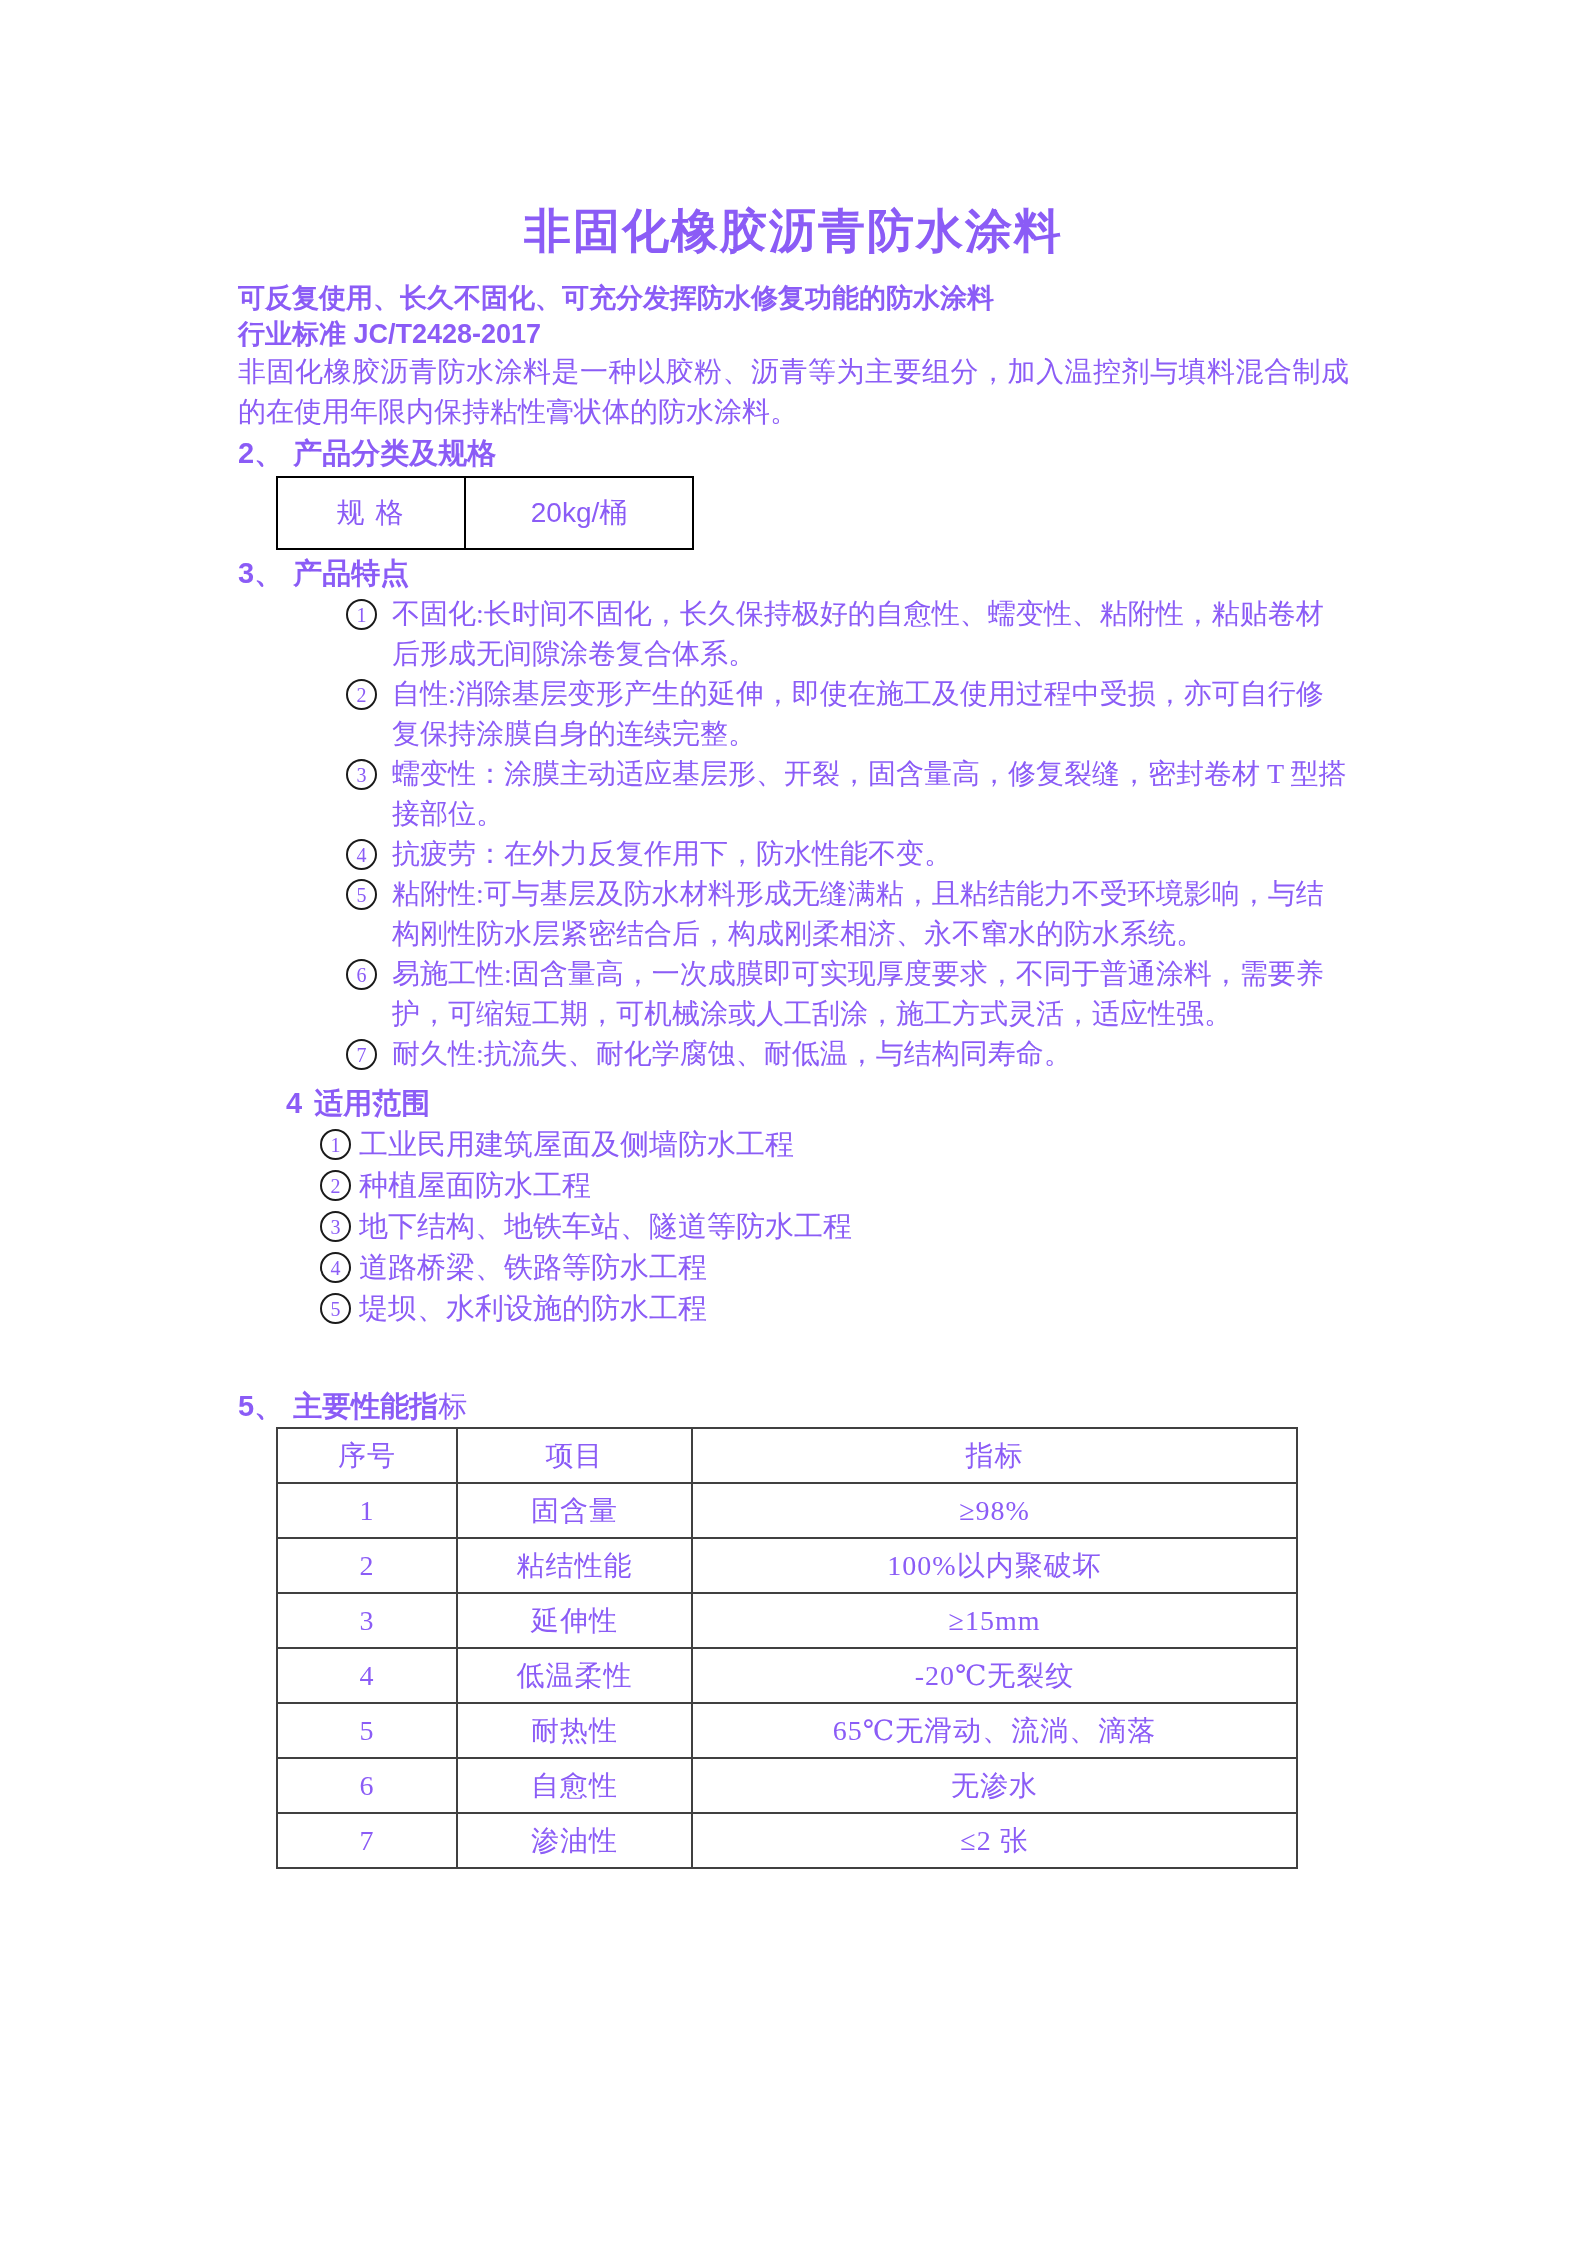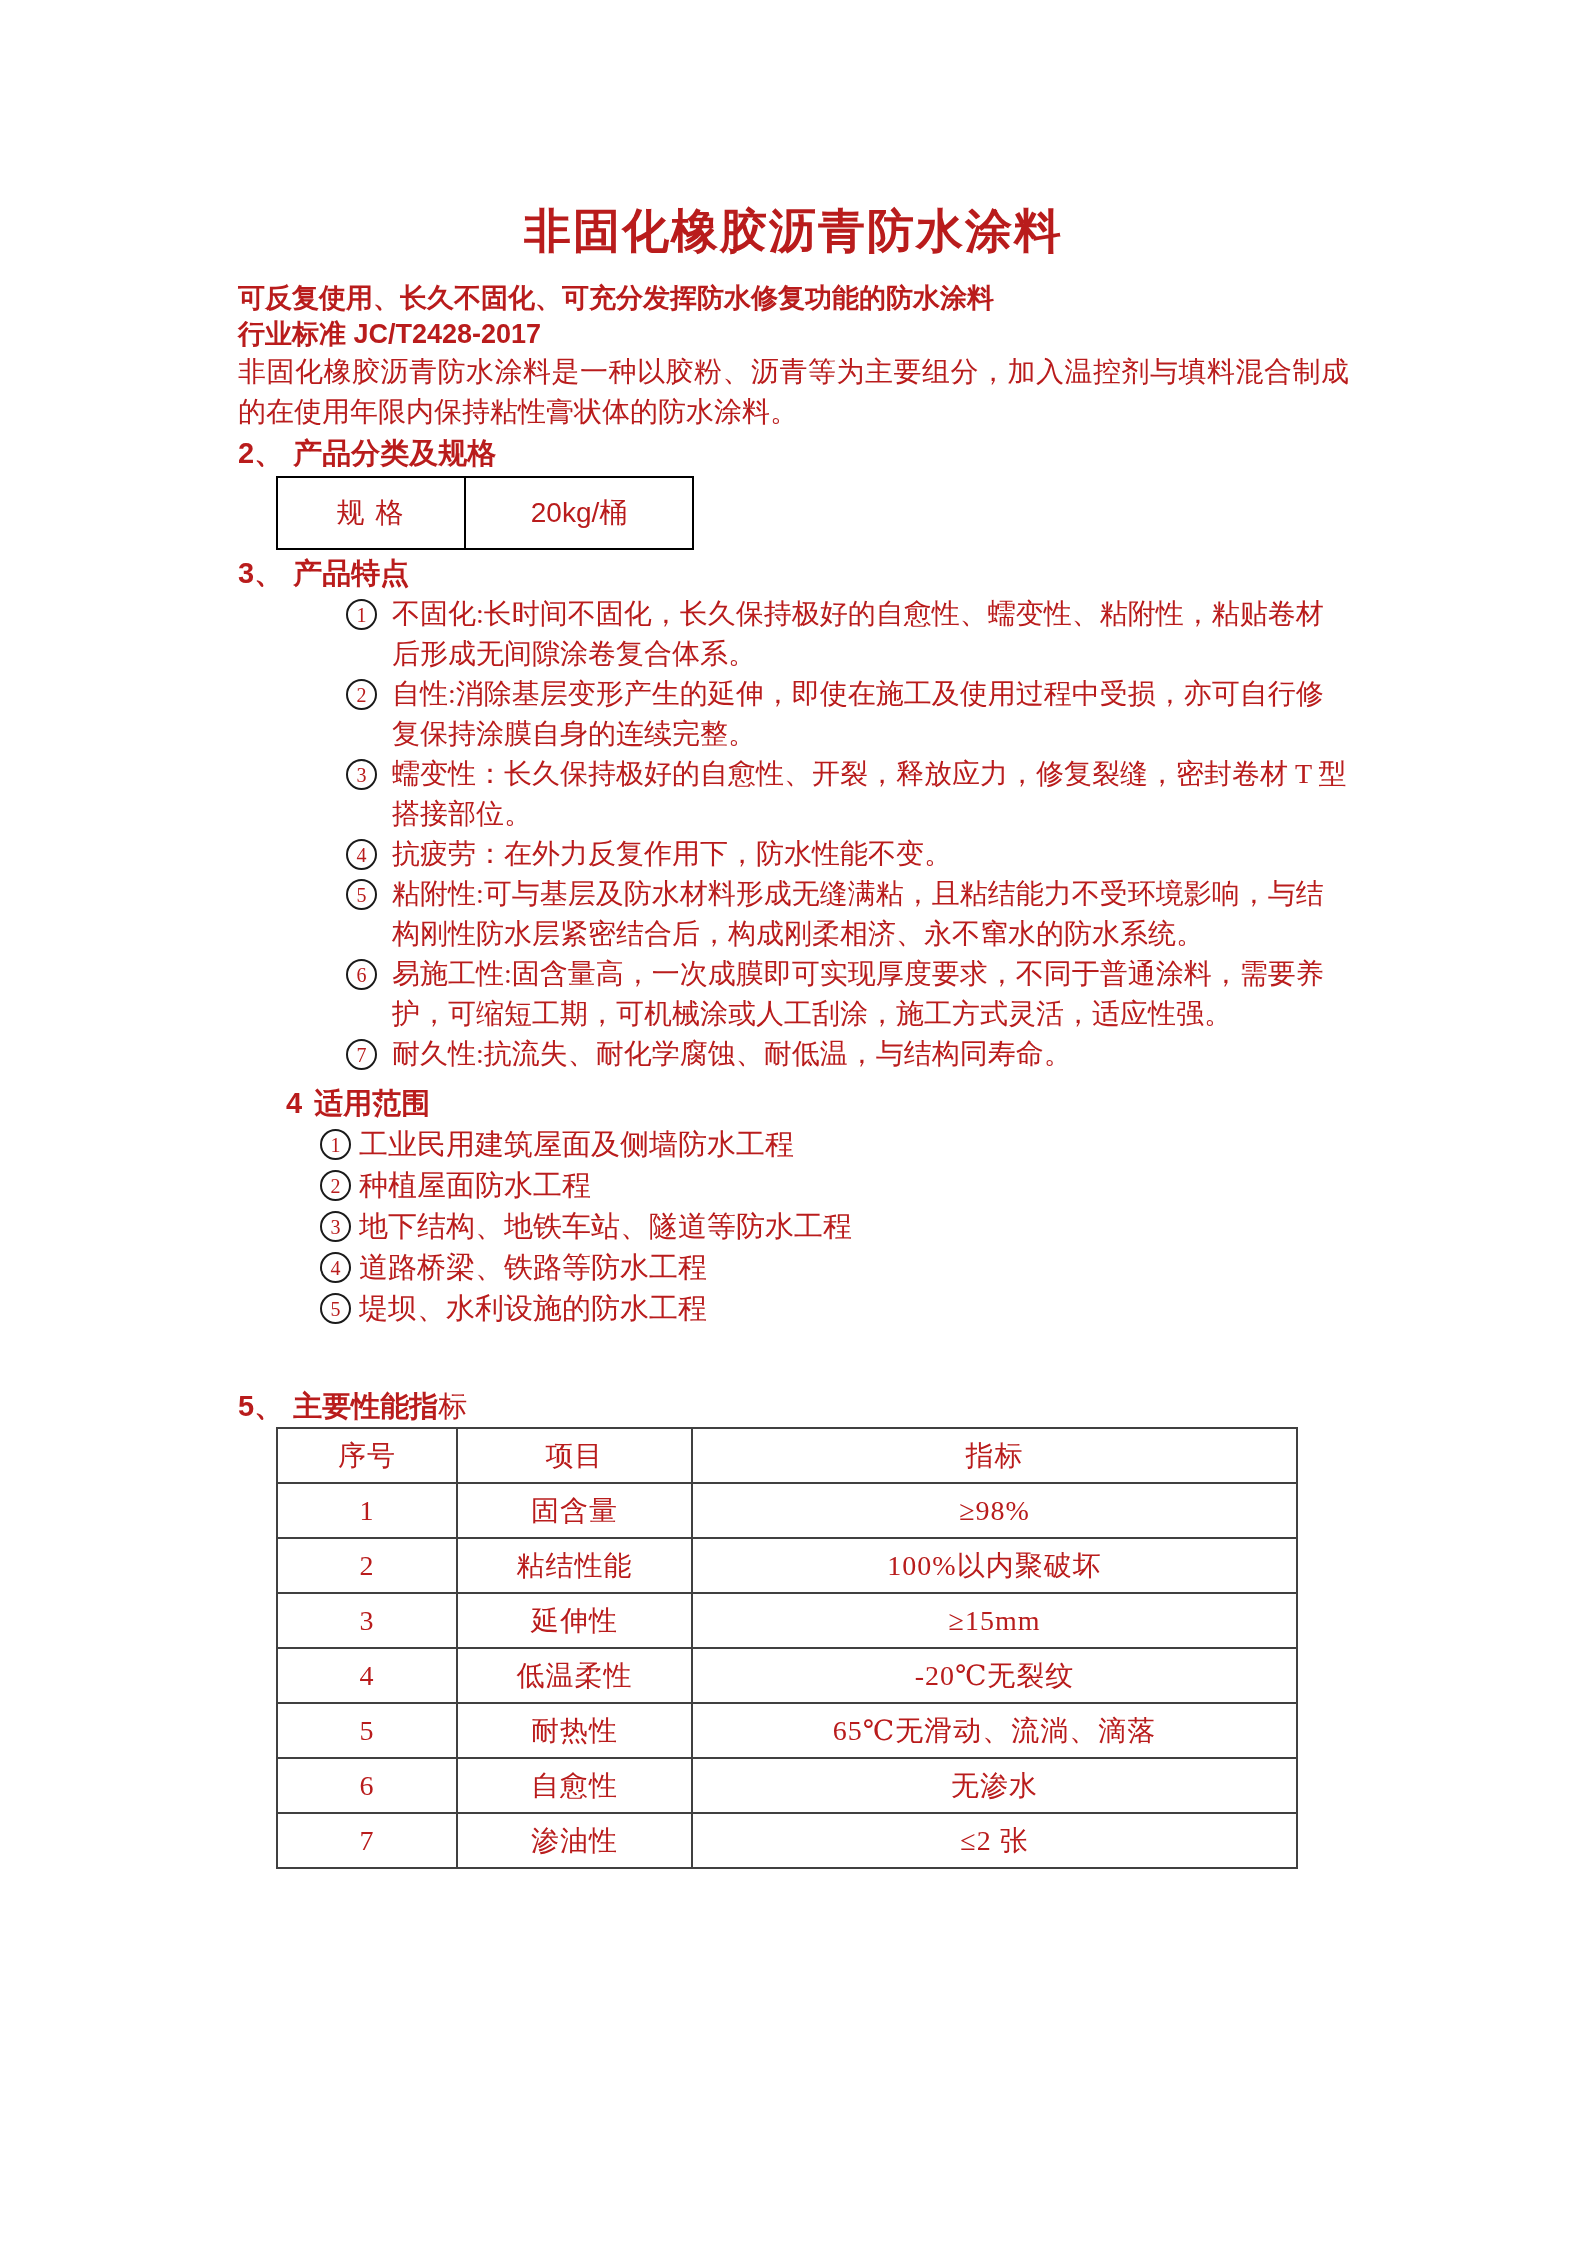--- a/index.html
+++ b/index.html
@@ -1,20 +1,20 @@
 <!DOCTYPE html>
 <html><head>
 <meta charset="utf-8">
 <style>
   html,body{margin:0;padding:0;background:#fff;}
   .page{
     position:relative;
     width:1587px;height:2209px;
     background:#ffffff;
-    color:#b91c1c;
+    color:#8b5cf6;
     font-family:"Liberation Serif","DejaVu Serif",serif;
     overflow:hidden;
   }
   .content{padding:0 238px;}
   .doc-title{
     margin:200px 0 0 0;
     font-size:47px;
     line-height:62px;
     font-weight:600;
     text-align:center;
@@ -149,21 +149,21 @@
       <div class="feat-item">
         <span class="circle-num">1</span>
         <span class="item-text">不固化:长时间不固化，长久保持极好的自愈性、蠕变性、粘附性，粘贴卷材后形成无间隙涂卷复合体系。</span>
       </div>
       <div class="feat-item">
         <span class="circle-num">2</span>
         <span class="item-text">自性:消除基层变形产生的延伸，即使在施工及使用过程中受损，亦可自行修复保持涂膜自身的连续完整。</span>
       </div>
       <div class="feat-item">
         <span class="circle-num">3</span>
-        <span class="item-text">蠕变性：长久保持极好的自愈性、开裂，释放应力，修复裂缝，密封卷材 T 型搭接部位。</span>
+        <span class="item-text">蠕变性：涂膜主动适应基层形、开裂，固含量高，修复裂缝，密封卷材 T 型搭接部位。</span>
       </div>
       <div class="feat-item">
         <span class="circle-num">4</span>
         <span class="item-text">抗疲劳：在外力反复作用下，防水性能不变。</span>
       </div>
       <div class="feat-item">
         <span class="circle-num">5</span>
         <span class="item-text">粘附性:可与基层及防水材料形成无缝满粘，且粘结能力不受环境影响，与结构刚性防水层紧密结合后，构成刚柔相济、永不窜水的防水系统。</span>
       </div>
       <div class="feat-item">

